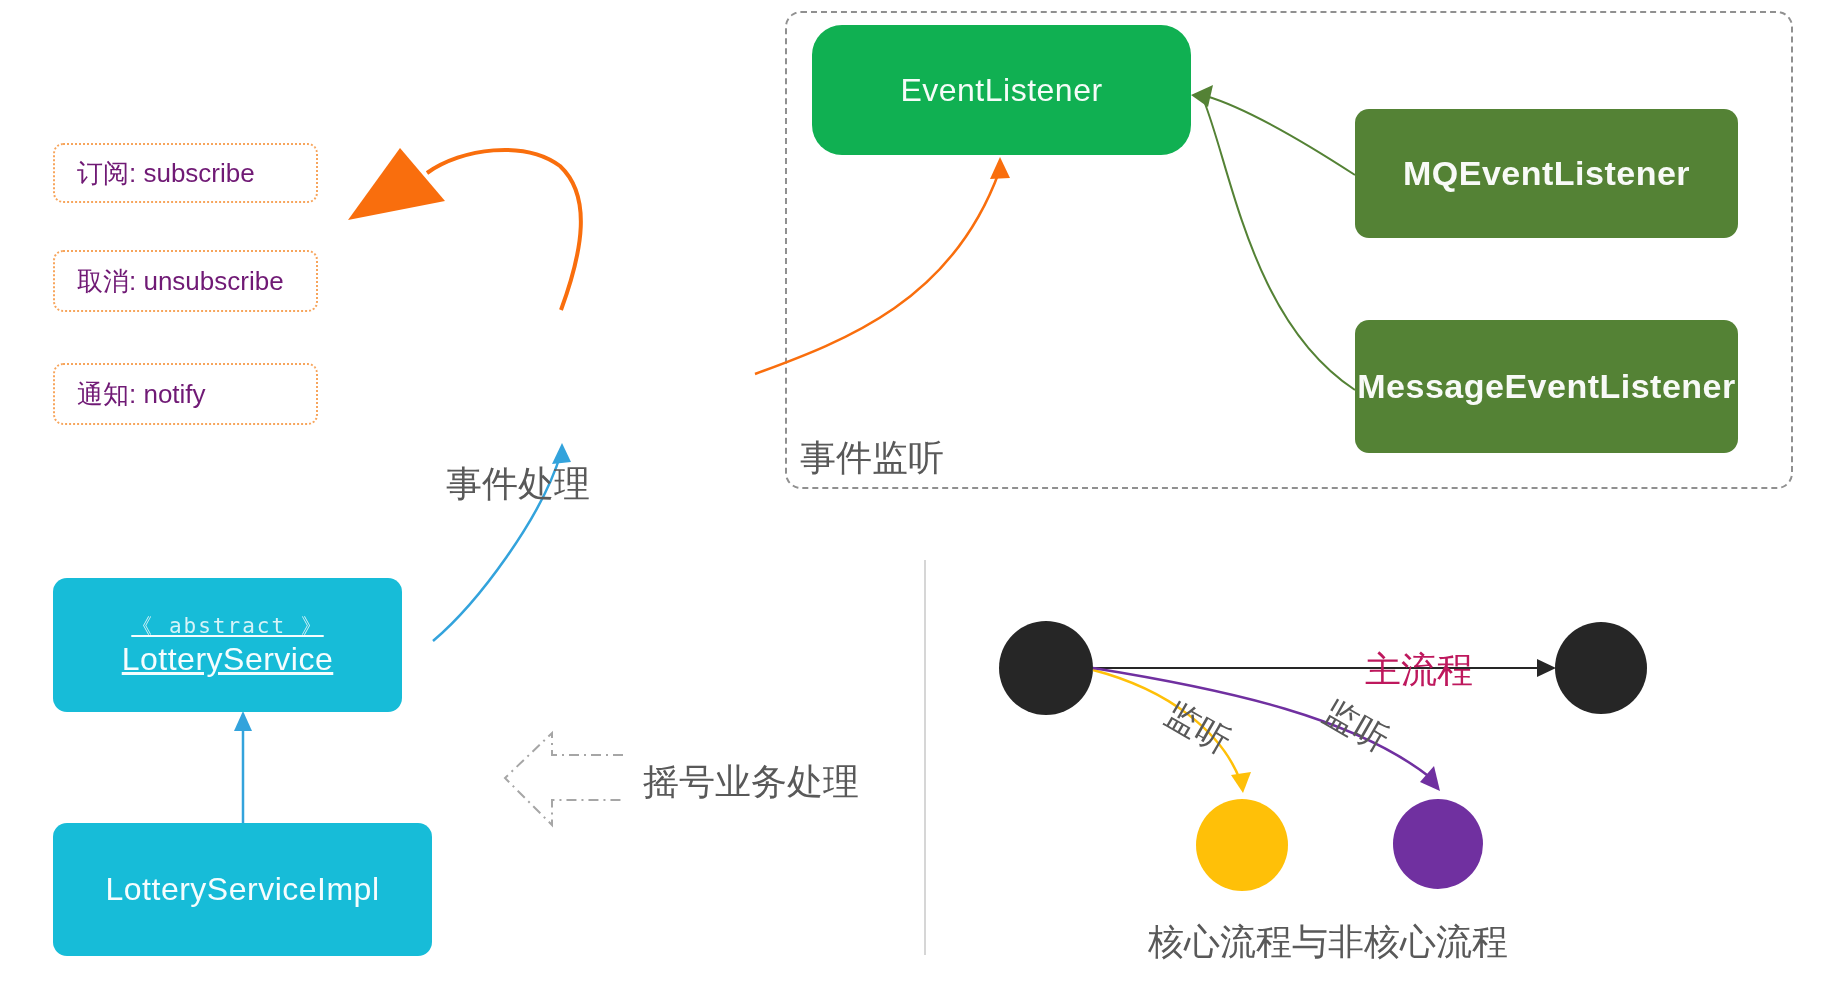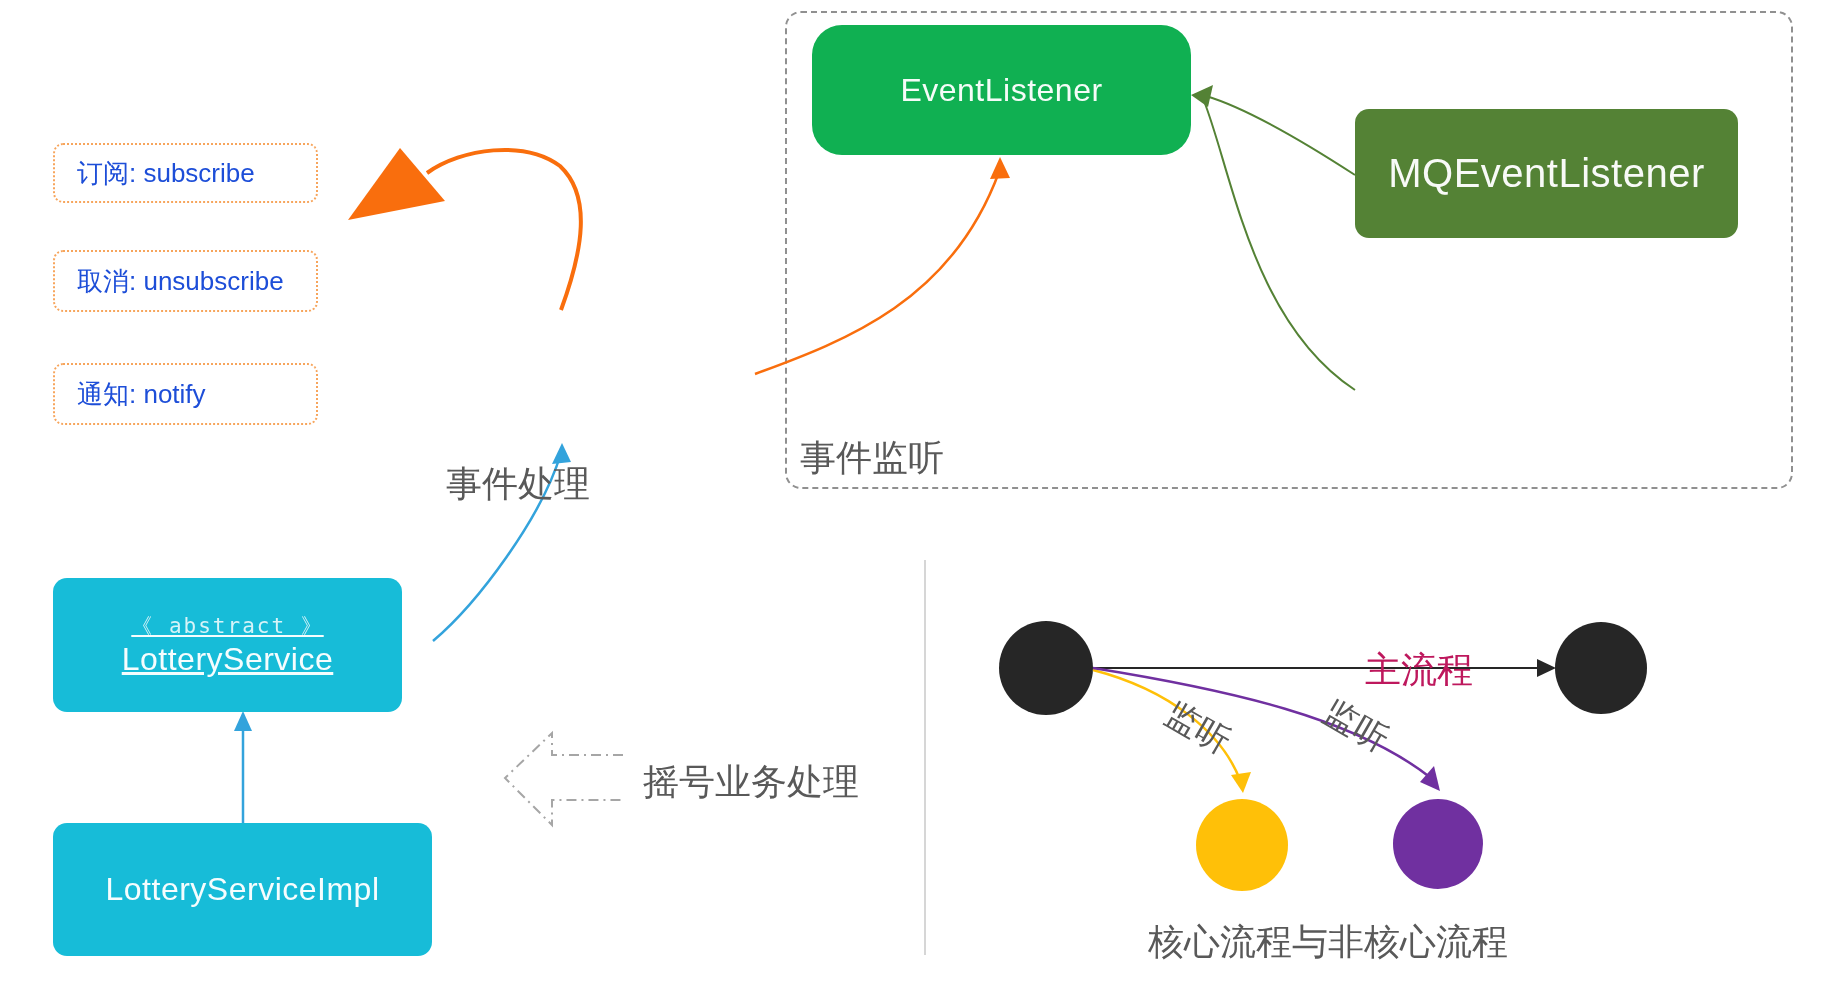--- a/index.html
+++ b/index.html
@@ -11,26 +11,26 @@
     overflow:hidden;
   }
   #wires{position:absolute;left:0;top:0;width:1836px;height:990px;z-index:1;}
   .node{
     position:absolute;display:flex;align-items:center;justify-content:center;
     flex-direction:column;border-radius:14px;z-index:2;color:rgba(255,255,255,0.96);
     font-size:32px;letter-spacing:0.5px;
   }
   .node-orange{background:#F96E0D;}
   .node-green{background:#10B052;border-radius:30px;}
-  .node-olive{background:#548235;font-size:40px;}
+  .node-olive{background:#548235;font-size:34px;font-weight:bold;}
   .node-cyan{background:#17BCD8;}
   .op-box{
     position:absolute;display:flex;align-items:center;z-index:2;
     border:2px dotted #F7A55C;border-radius:10px;box-sizing:border-box;
-    color:#1d4ed8;font-size:26px;padding-left:22px;background:#fff;
+    color:#701a75;font-size:26px;padding-left:22px;background:#fff;
   }
   .group-box{
     position:absolute;z-index:0;border:2px dashed #909090;border-radius:16px;
     box-sizing:border-box;background:transparent;
   }
   .zh-label{
     position:absolute;z-index:3;color:#595959;font-size:36px;white-space:nowrap;
   }
   .zh-label.center{text-align:left;}
   .stereotype{
@@ -100,20 +100,23 @@
 
 
   <div class="node node-green" style="left:812px;top:25px;width:379px;height:130px;">
     <span>EventListener</span>
   </div>
 
   <div class="node node-olive" style="left:1355px;top:109px;width:383px;height:129px;">
     <span>MQEventListener</span>
   </div>
 
+  <div class="node node-olive" style="left:1355px;top:320px;width:383px;height:133px;">
+    <span>MessageEventListener</span>
+  </div>
 
   <div class="node node-cyan" style="left:53px;top:578px;width:349px;height:134px;text-decoration:underline;">
     <span class="stereotype">《 abstract 》</span>
     <span>LotteryService</span>
   </div>
 
   <div class="node node-cyan" style="left:53px;top:823px;width:379px;height:133px;">
     <span>LotteryServiceImpl</span>
   </div>
 

